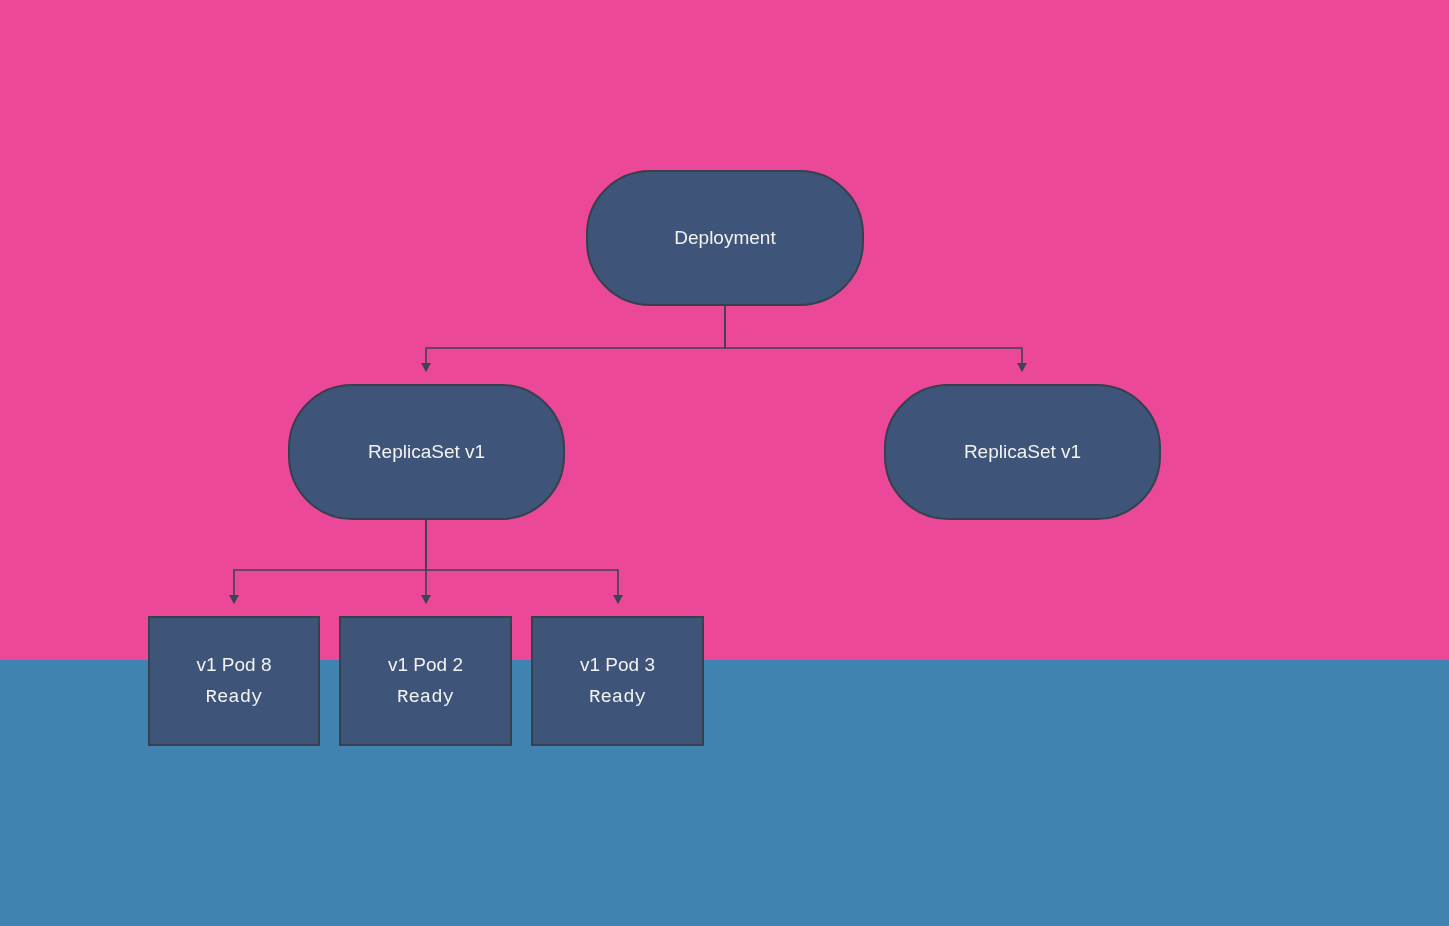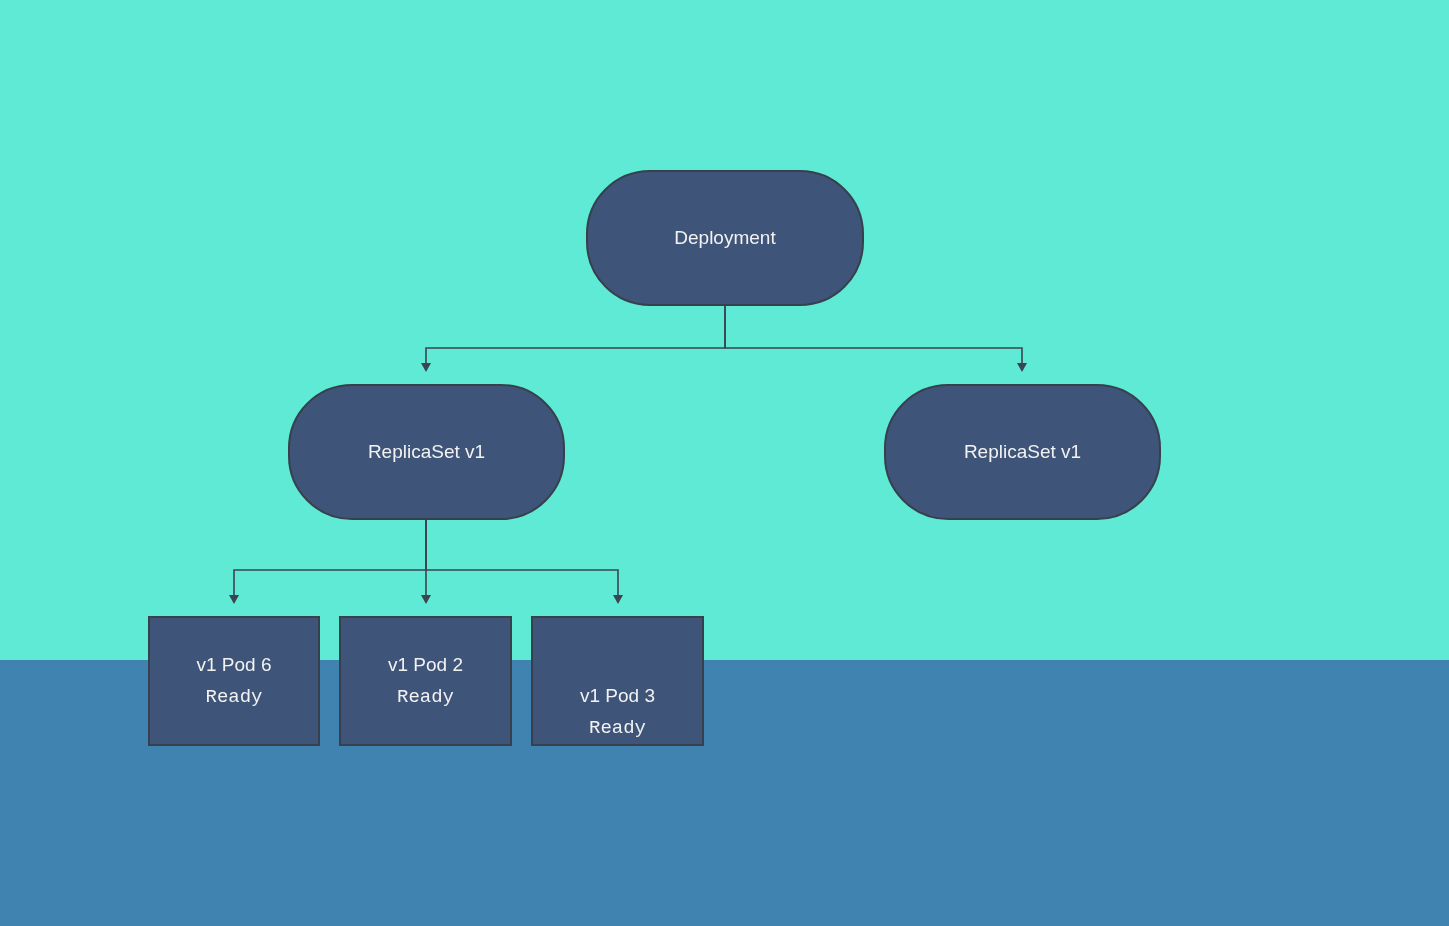--- a/index.html
+++ b/index.html
@@ -10,21 +10,21 @@
   body {
     width: 1449px;
     height: 926px;
     overflow: hidden;
     font-family: "Liberation Sans", sans-serif;
   }
   #canvas {
     position: relative;
     width: 1449px;
     height: 660px;
-    background: #5eead4;
+    background: #ec4899;
   }
   #edges {
     position: absolute;
     left: 0;
     top: 0;
     width: 1449px;
     height: 926px;
     pointer-events: none;
   }
   .node {
@@ -86,27 +86,27 @@
 
   <div class="node stadium" style="left:288px; top:384px; width:277px; height:136px;">
     <span class="node-label">ReplicaSet v1</span>
   </div>
 
   <div class="node stadium" style="left:884px; top:384px; width:277px; height:136px;">
     <span class="node-label">ReplicaSet v1</span>
   </div>
 
   <div class="node box" style="left:148px; top:616px; width:172px; height:130px;">
-    <span class="node-label">v1 Pod 6</span>
+    <span class="node-label">v1 Pod 8</span>
     <span class="node-sublabel">Ready</span>
   </div>
 
   <div class="node box" style="left:339px; top:616px; width:173px; height:130px;">
     <span class="node-label">v1 Pod 2</span>
     <span class="node-sublabel">Ready</span>
   </div>
 
-  <div class="node box" style="left:531px; top:616px; width:173px; height:130px;justify-content:flex-end;">
+  <div class="node box" style="left:531px; top:616px; width:173px; height:130px;">
     <span class="node-label">v1 Pod 3</span>
     <span class="node-sublabel">Ready</span>
   </div>
 
 </div>
 
 </body></html>

